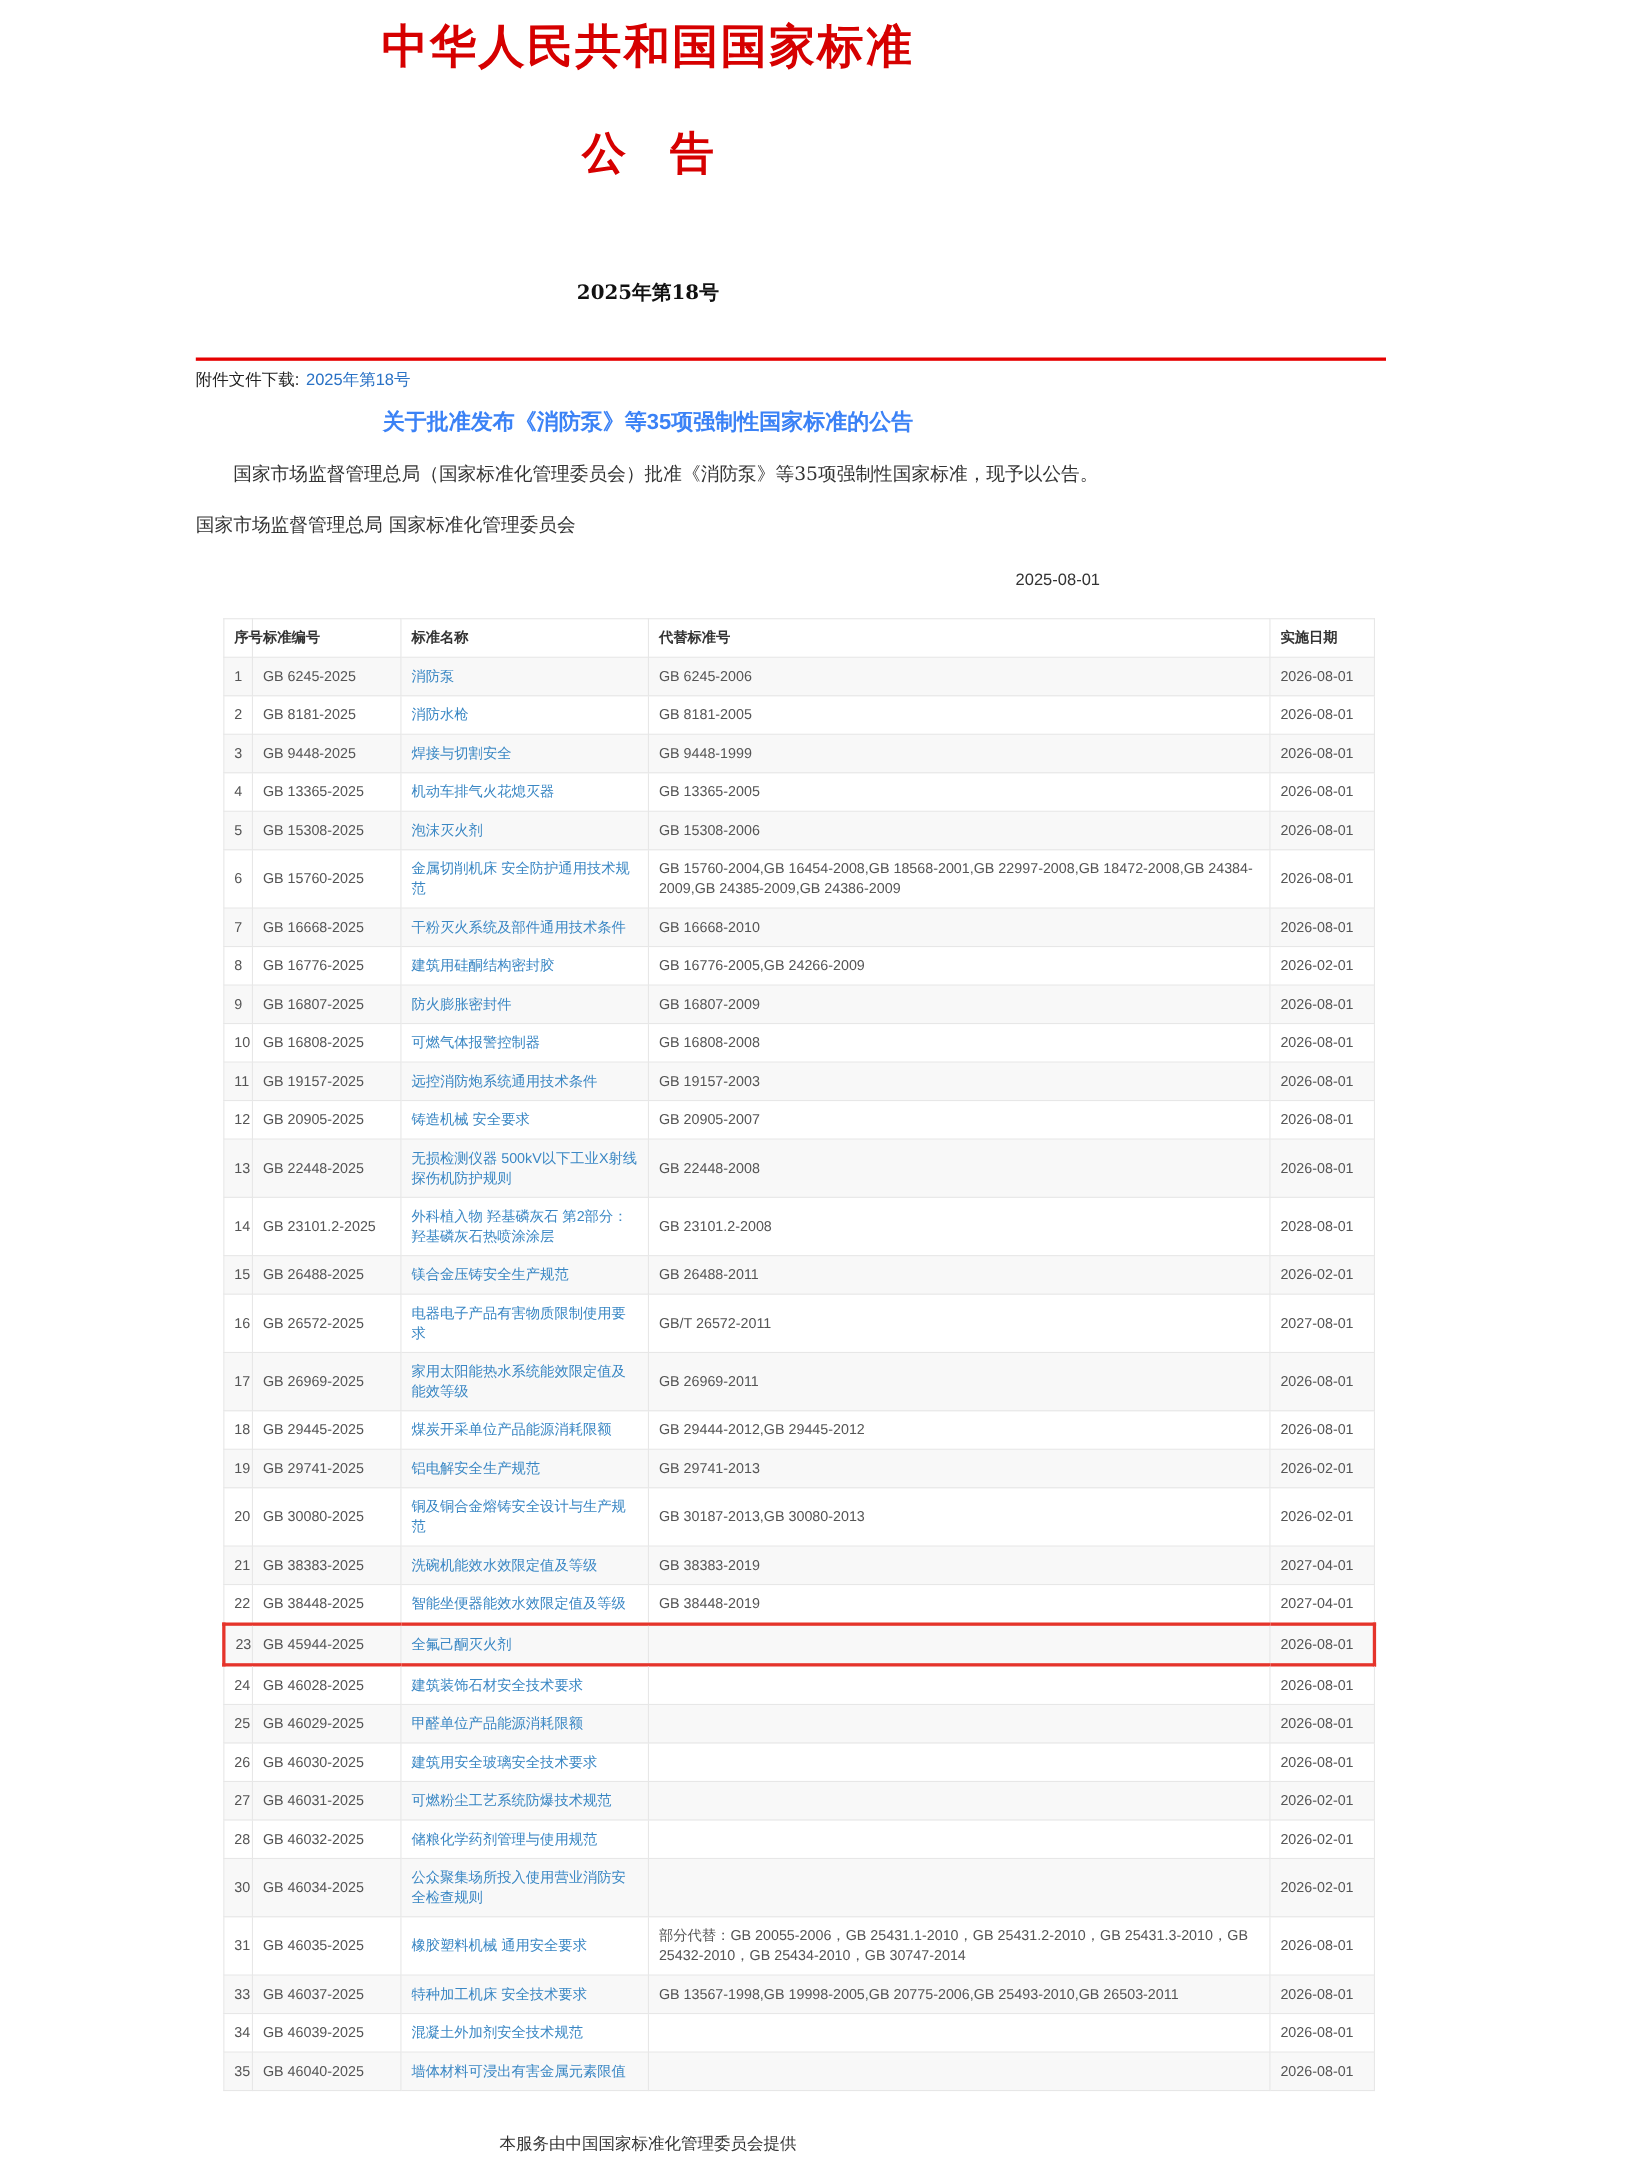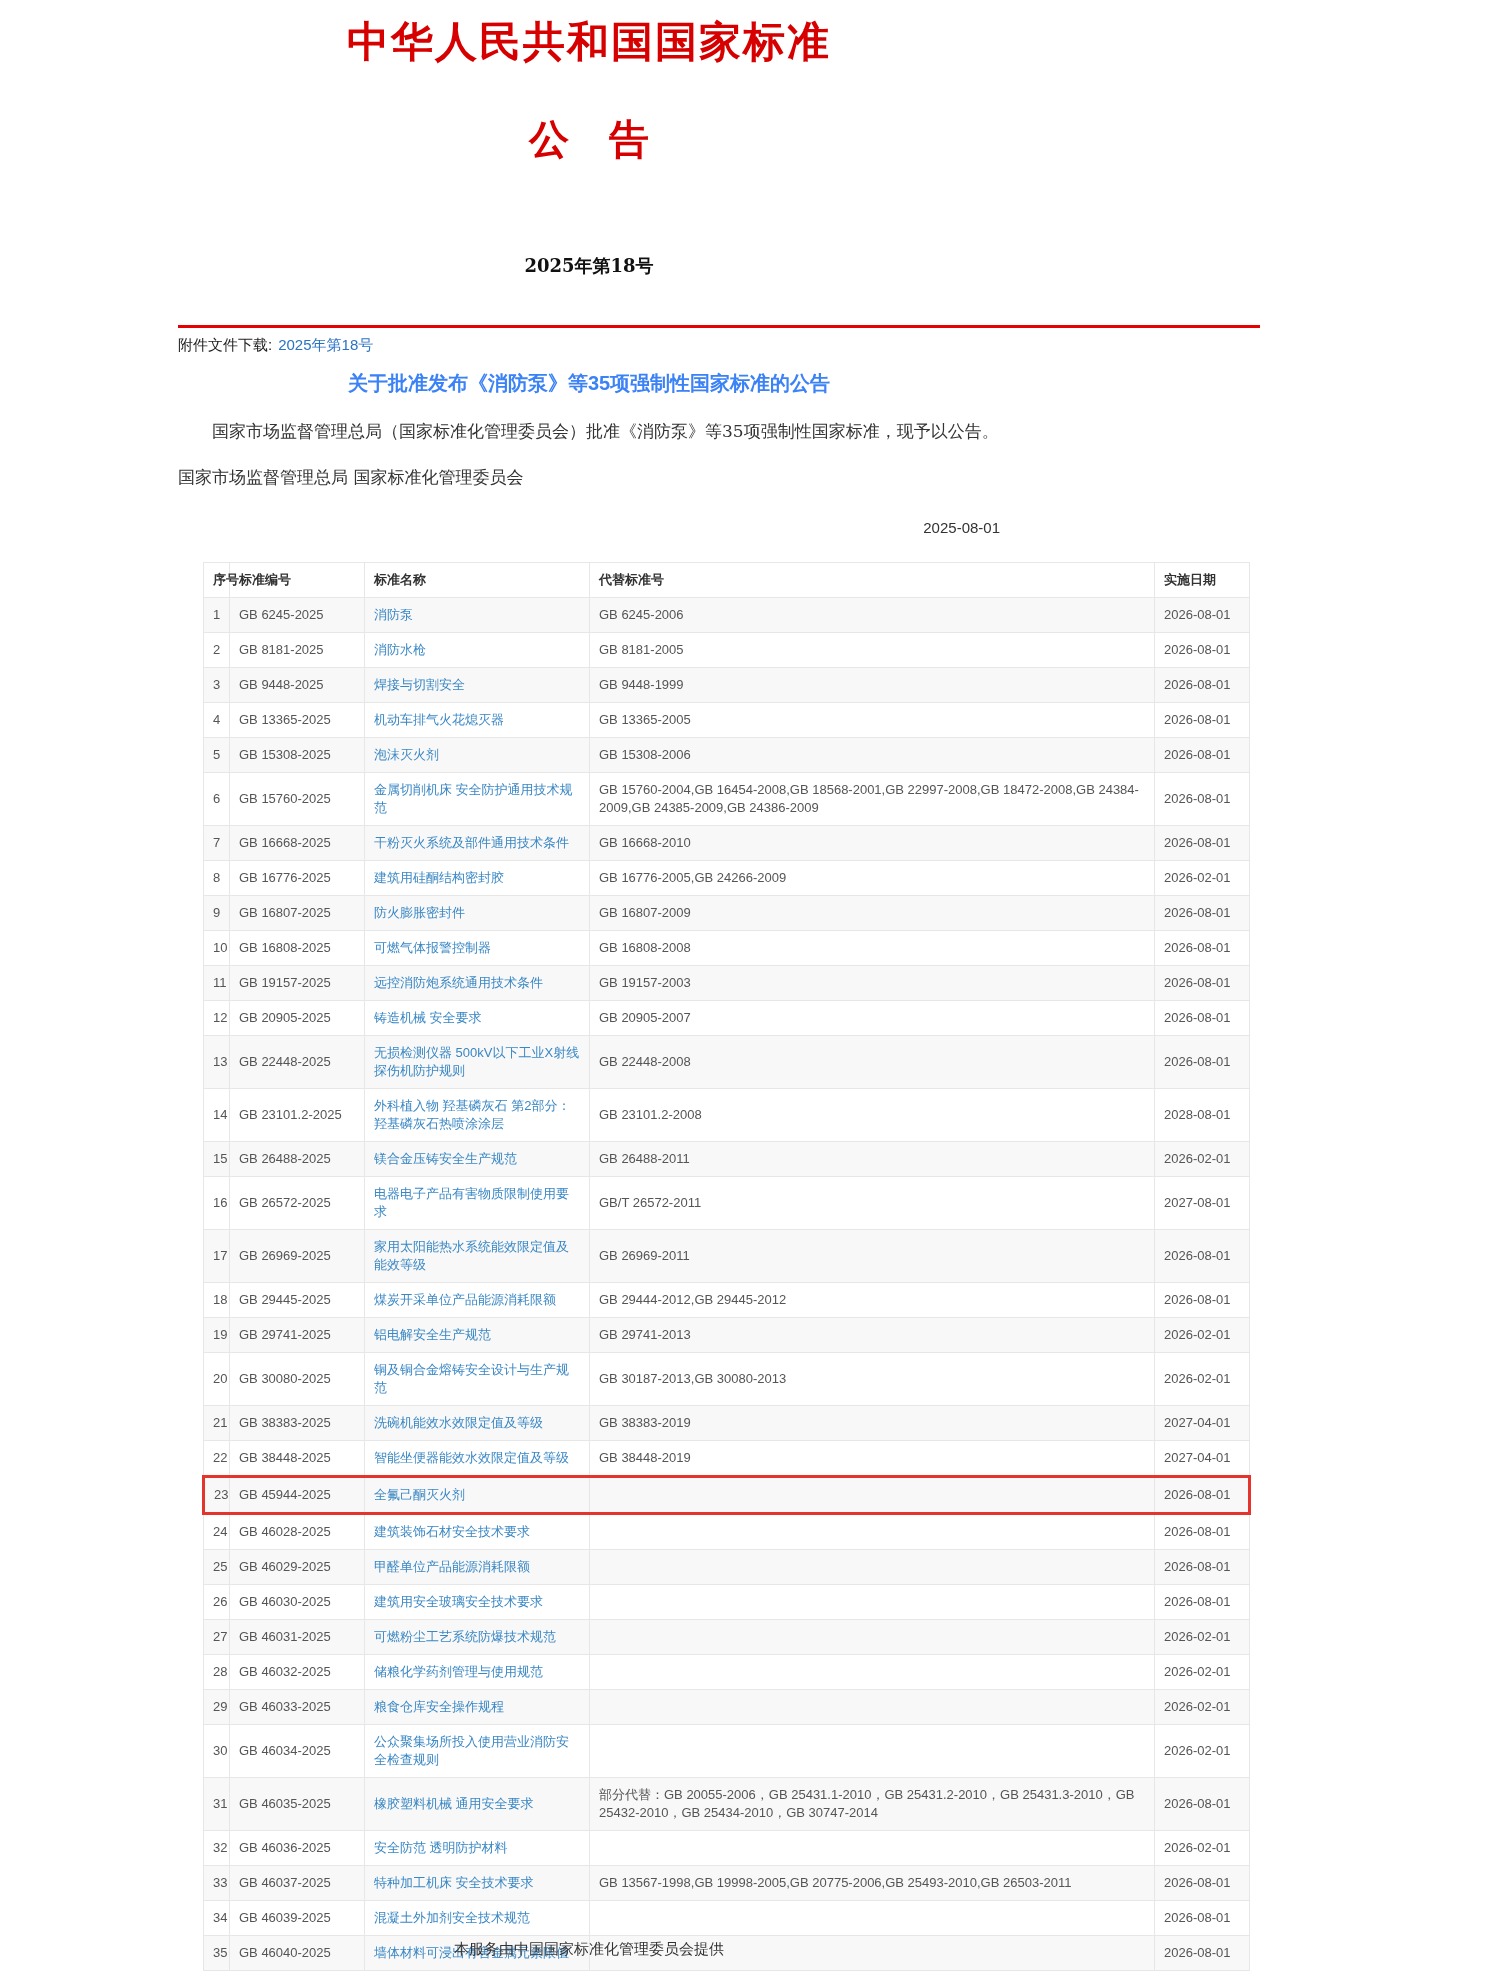--- a/index.html
+++ b/index.html
@@ -273,48 +273,34 @@
             <td class="nowrap">2026-02-01</td>
           </tr>
           <tr>
             <td class="nowrap">28</td>
             <td class="nowrap">GB 46032-2025</td>
             <td><a>储粮化学药剂管理与使用规范</a></td>
             <td></td>
             <td class="nowrap">2026-02-01</td>
           </tr>
           <tr>
-            <td class="nowrap">29</td>
-            <td class="nowrap">GB 46033-2025</td>
-            <td><a>粮食仓库安全操作规程</a></td>
-            <td></td>
-            <td class="nowrap">2026-02-01</td>
-          </tr>
-          <tr>
             <td class="nowrap">30</td>
             <td class="nowrap">GB 46034-2025</td>
             <td><a>公众聚集场所投入使用营业消防安全检查规则</a></td>
             <td></td>
             <td class="nowrap">2026-02-01</td>
           </tr>
           <tr>
             <td class="nowrap">31</td>
             <td class="nowrap">GB 46035-2025</td>
             <td><a>橡胶塑料机械 通用安全要求</a></td>
             <td>部分代替：GB 20055-2006，GB 25431.1-2010，GB 25431.2-2010，GB 25431.3-2010，GB 25432-2010，GB 25434-2010，GB 30747-2014</td>
             <td class="nowrap">2026-08-01</td>
           </tr>
           <tr>
-            <td class="nowrap">32</td>
-            <td class="nowrap">GB 46036-2025</td>
-            <td><a>安全防范 透明防护材料</a></td>
-            <td></td>
-            <td class="nowrap">2026-02-01</td>
-          </tr>
-          <tr>
             <td class="nowrap">33</td>
             <td class="nowrap">GB 46037-2025</td>
             <td><a>特种加工机床 安全技术要求</a></td>
             <td>GB 13567-1998,GB 19998-2005,GB 20775-2006,GB 25493-2010,GB 26503-2011</td>
             <td class="nowrap">2026-08-01</td>
           </tr>
           <tr>
             <td class="nowrap">34</td>
             <td class="nowrap">GB 46039-2025</td>
             <td><a>混凝土外加剂安全技术规范</a></td>

